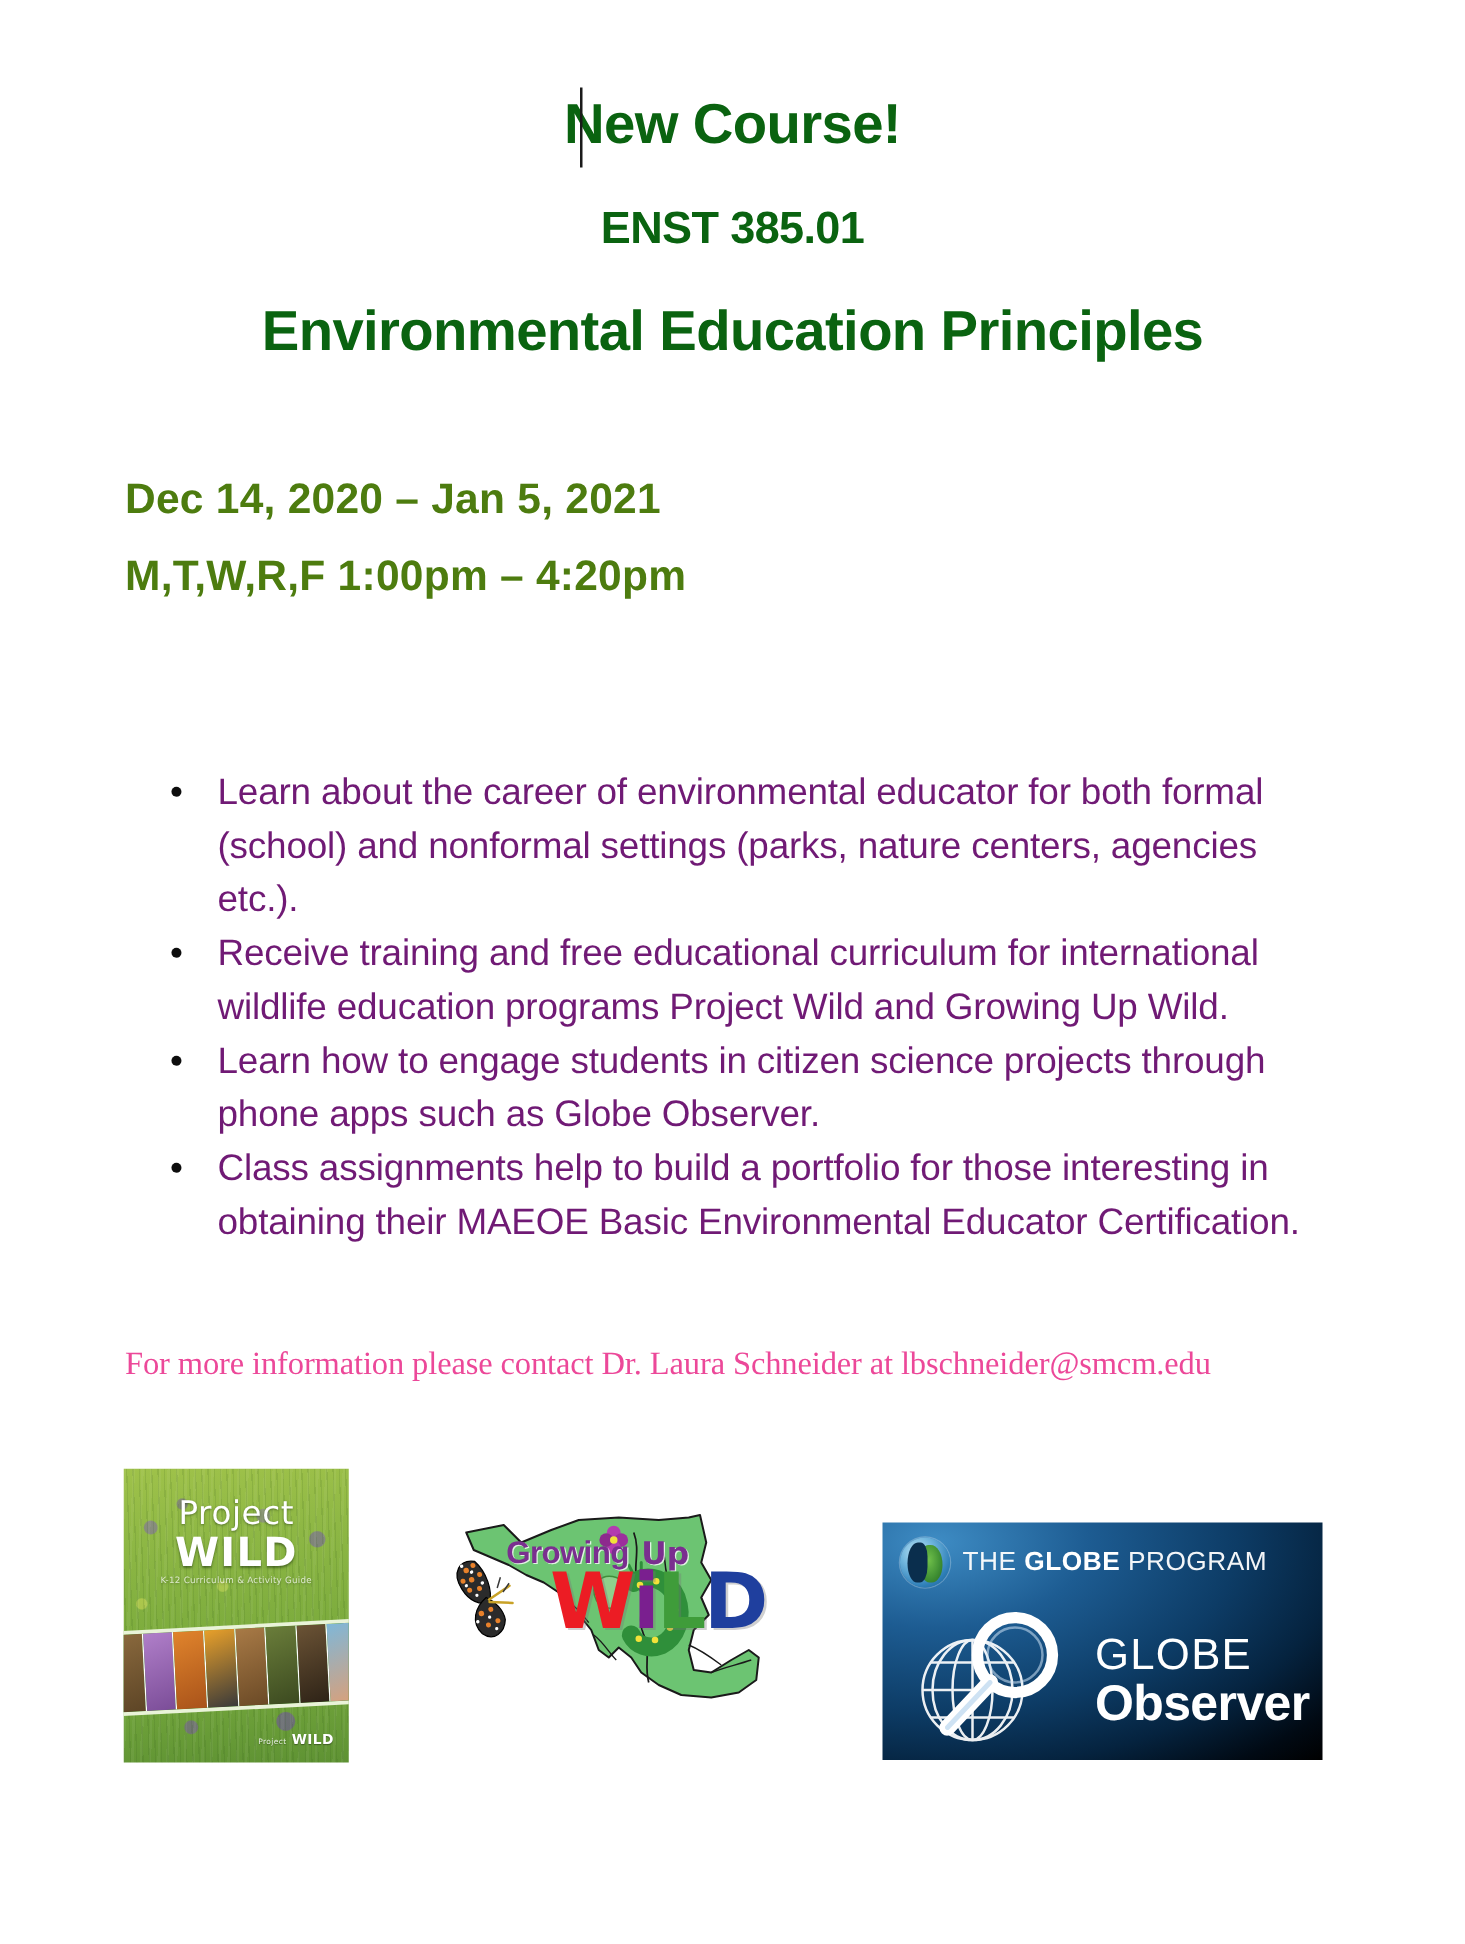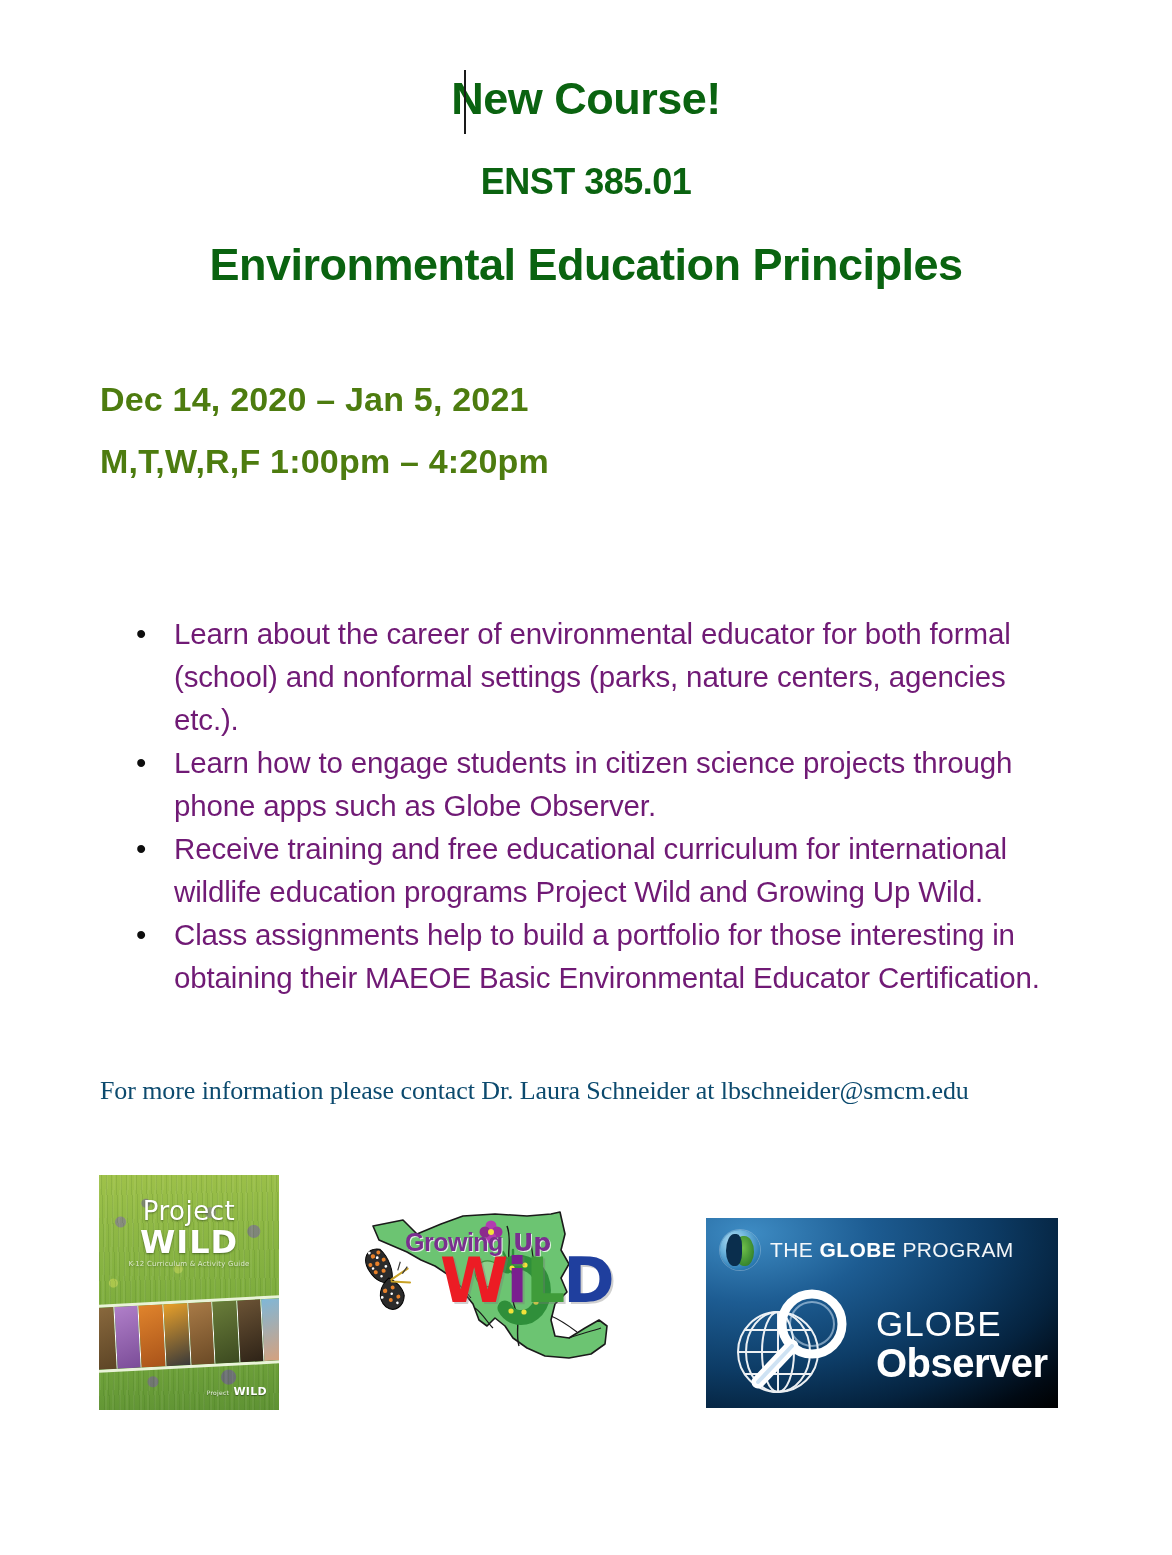--- a/index.html
+++ b/index.html
@@ -105,21 +105,21 @@
     font-size: 29.5px;
     line-height: 43px;
     color: #0d0d0d;
   }
 
   
   .contact {
     position: absolute;
     left: 100px;
     top: 1074px;
-    color: #0c4a6e;
+    color: #ec4899;
     font-family: "Liberation Serif", serif;
     font-size: 26px;
     line-height: 34px;
     white-space: nowrap;
     letter-spacing: -0.1px;
   }
 
   
   .logos { position: absolute; left: 0; top: 0; width: 1172px; height: 1196px; }
 
@@ -348,22 +348,22 @@
     <div class="h-line l3">Environmental Education Principles</div>
   </div>
 
   <div class="schedule">
     <div class="sched-line">Dec 14, 2020 – Jan 5, 2021</div>
     <div class="sched-line">M,T,W,R,F 1:00pm – 4:20pm</div>
   </div>
 
   <ul class="bullets">
     <li>Learn about the career of environmental educator for both formal (school) and nonformal settings (parks, nature centers, agencies etc.).</li>
+    <li>Receive training and free educational curriculum for international wildlife education programs Project Wild and Growing Up Wild.</li>
     <li>Learn how to engage students in citizen science projects through phone apps such as Globe Observer.</li>
-    <li>Receive training and free educational curriculum for international wildlife education programs Project Wild and Growing Up Wild.</li>
     <li>Class assignments help to build a portfolio for those interesting in obtaining their MAEOE Basic Environmental Educator Certification.</li>
   </ul>
 
   <div class="contact">For more information please contact  Dr. Laura Schneider at lbschneider@smcm.edu</div>
 
   <div class="logos">
 
     <div class="pw">
       <div class="pw-flowers"></div>
       <div class="pw-title">

